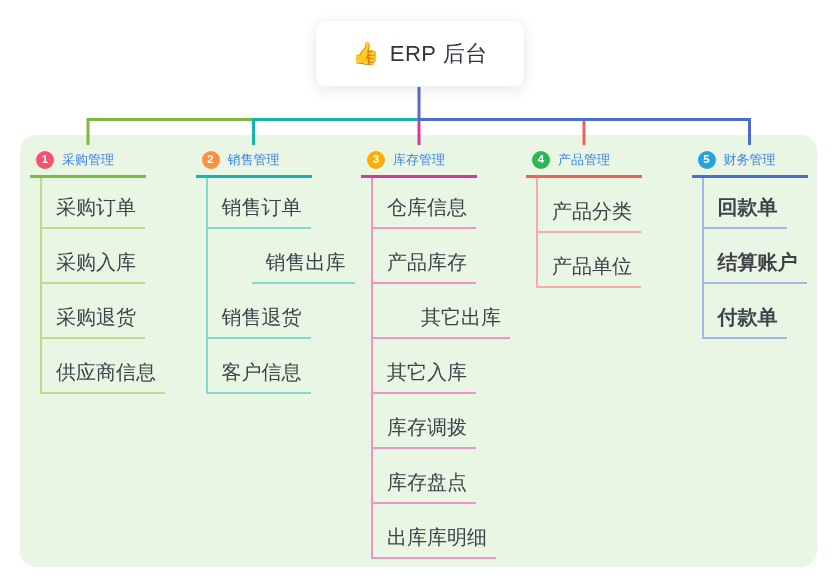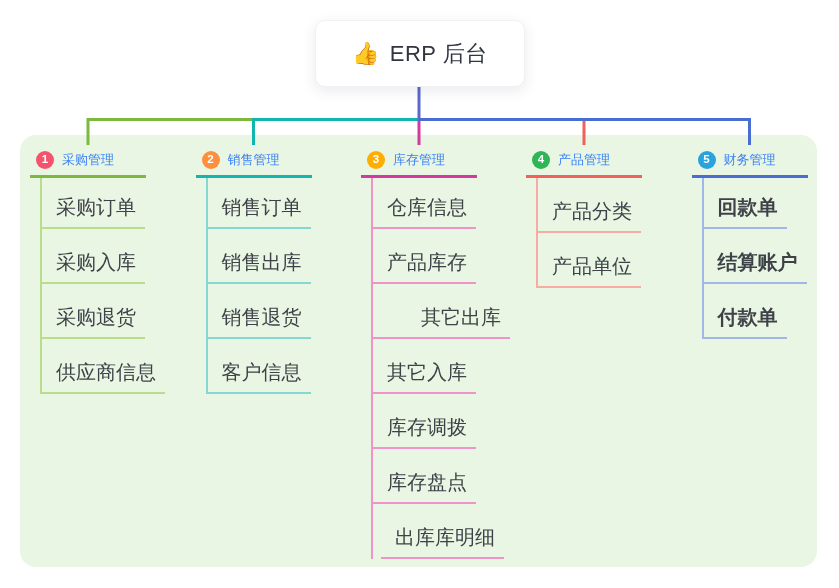--- a/index.html
+++ b/index.html
@@ -84,21 +84,21 @@
       <div class="branch" style="left: 195.5px;">
         <div class="b-header" style="border-bottom-color: rgb(19, 181, 177);">
           <span class="badge" style="background: rgb(253, 143, 61);">2</span>
           <span class="b-label">销售管理</span>
         </div>
         <div class="b-children" style="border-left-color: rgb(134, 215, 210);">
           <div class="child first">
             <span class="c-label" style="border-bottom-color: rgb(134, 215, 210);">销售订单</span>
           </div>
           <div class="child">
-            <span class="c-label" style="border-bottom-color: rgb(134, 215, 210);">销售出库</span>
+            <span class="c-label" style="border-bottom-color: rgb(134, 215, 210); margin-left: 44px;">销售出库</span>
           </div>
           <div class="child">
             <span class="c-label" style="border-bottom-color: rgb(134, 215, 210);">销售退货</span>
           </div>
           <div class="child">
             <span class="c-label" style="border-bottom-color: rgb(134, 215, 210);">客户信息</span>
           </div>
         </div>
       </div>
       <div class="branch" style="left: 361px;">
@@ -119,21 +119,21 @@
           <div class="child">
             <span class="c-label" style="border-bottom-color: rgb(241, 147, 200);">其它入库</span>
           </div>
           <div class="child">
             <span class="c-label" style="border-bottom-color: rgb(241, 147, 200);">库存调拨</span>
           </div>
           <div class="child">
             <span class="c-label" style="border-bottom-color: rgb(241, 147, 200);">库存盘点</span>
           </div>
           <div class="child">
-            <span class="c-label" style="border-bottom-color: rgb(241, 147, 200); margin-left: 8px;">出库库明细</span>
+            <span class="c-label" style="border-bottom-color: rgb(241, 147, 200);">出库库明细</span>
           </div>
         </div>
       </div>
       <div class="branch" style="left: 526px;">
         <div class="b-header" style="border-bottom-color: rgb(242, 96, 90);">
           <span class="badge" style="background: rgb(45, 181, 86);">4</span>
           <span class="b-label">产品管理</span>
         </div>
         <div class="b-children" style="border-left-color: rgb(248, 171, 163);">
           <div class="child">

